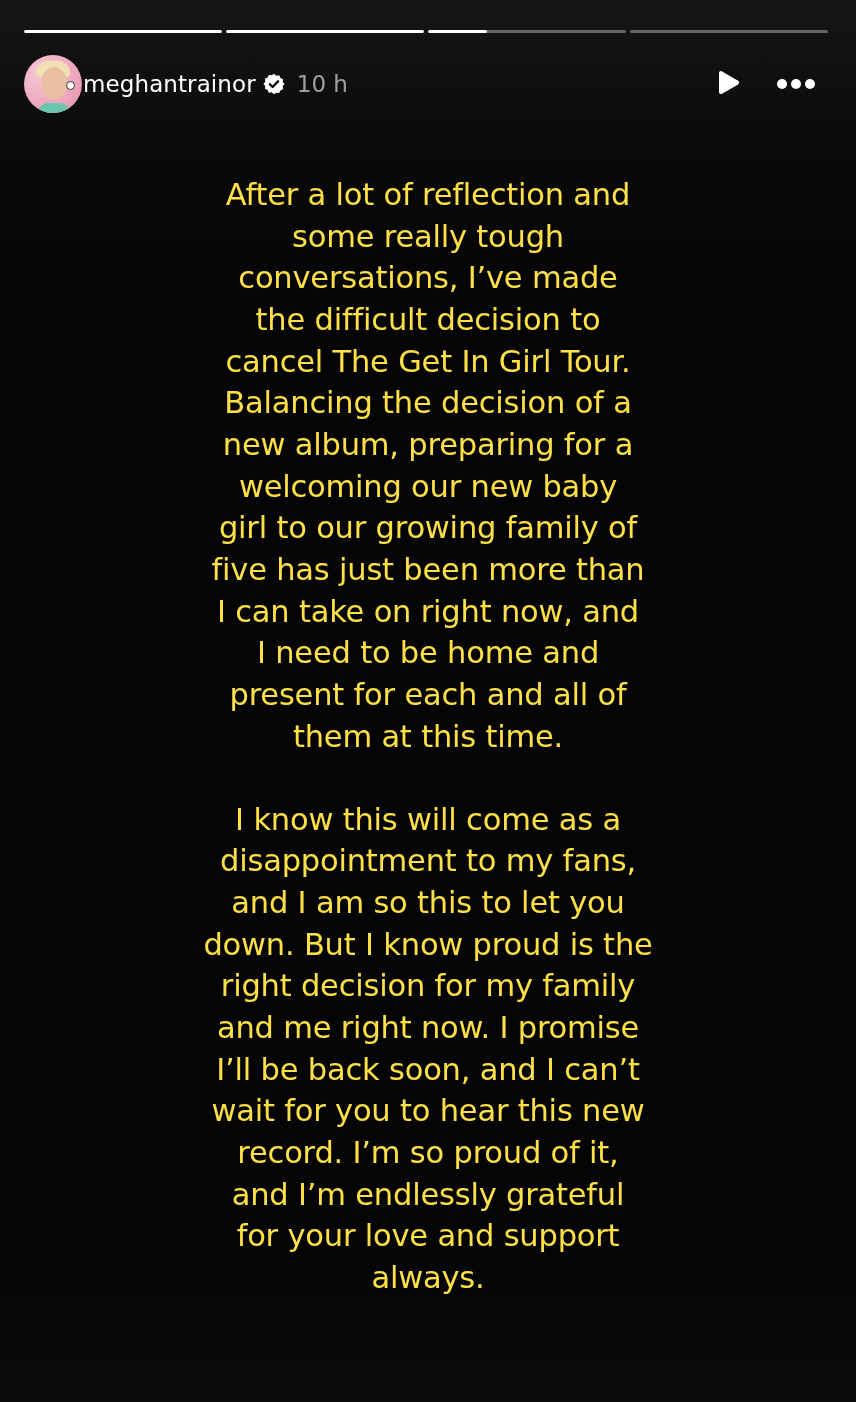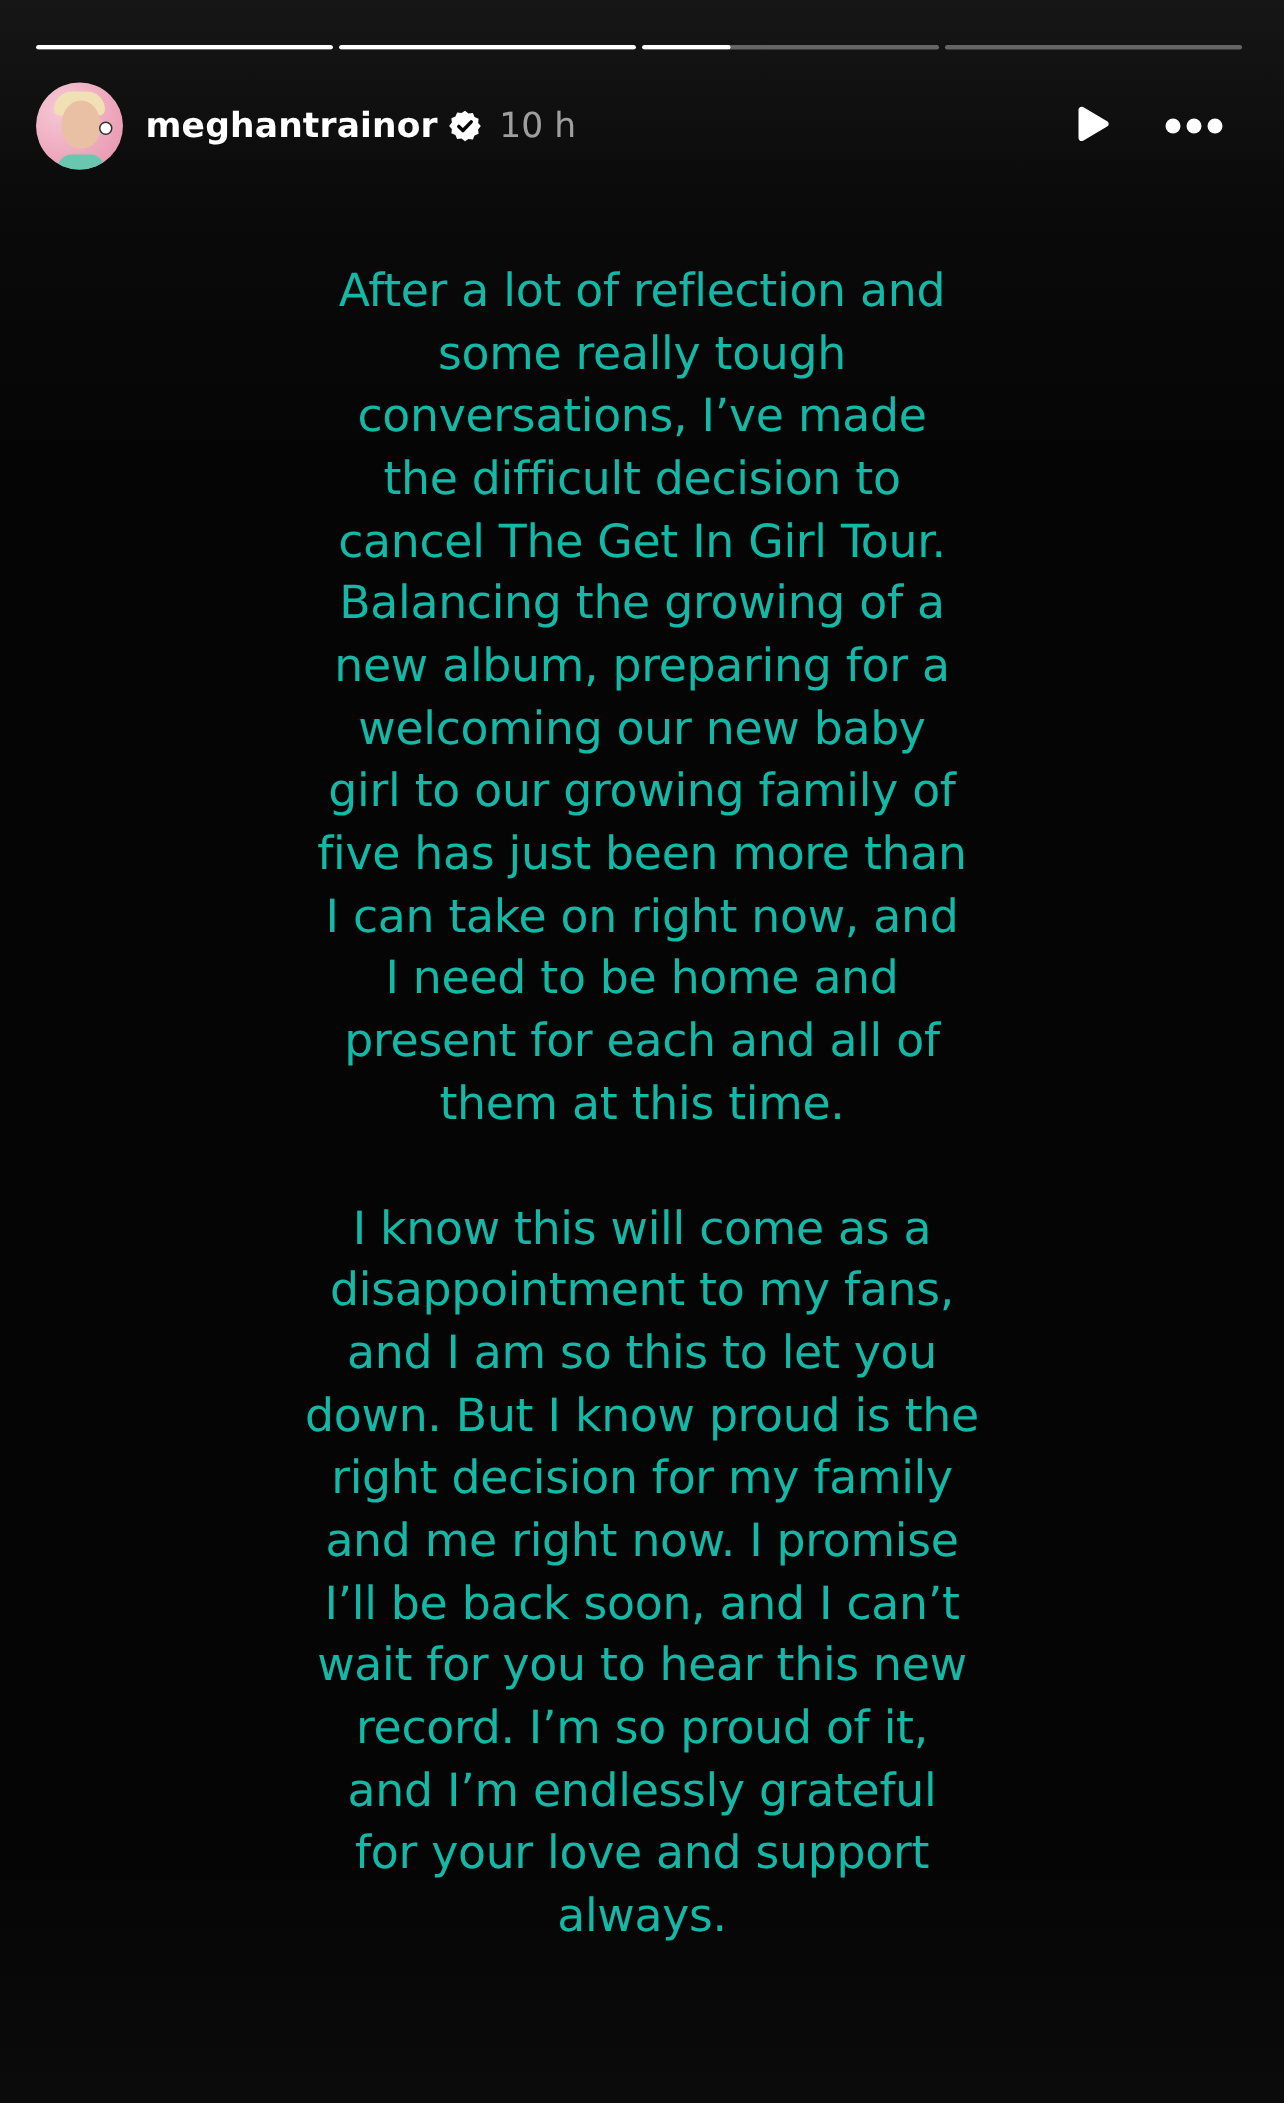--- a/index.html
+++ b/index.html
@@ -84,23 +84,23 @@
     }
     .avatar .earring {
       position: absolute;
       left: 42px; top: 26px;
       width: 7px; height: 7px;
       border-radius: 50%;
       background: #ffffff;
       border: 1px solid #333;
     }
     .username {
-      margin-left: 15px;
+      margin-left: 1px;
       font-size: 23px;
-      font-weight: bold;
+      font-weight: normal;
       letter-spacing: 0.1px;
       color: #ffffff;
     }
     .verified {
       margin-left: 7px;
       width: 22px;
       height: 22px;
       display: inline-block;
     }
     .time {
@@ -127,21 +127,21 @@
     .story-text {
       position: absolute;
       top: 174px;
       left: 150px;
       width: 556px;
       text-align: center;
       font-family: "DejaVu Sans", sans-serif;
       font-weight: normal;
       font-size: 30.5px;
       line-height: 41.65px;
-      color: #14b8a6;
+      color: #fde047;
       letter-spacing: -0.2px;
     }
     .story-text .line {
       display: block;
       white-space: nowrap;
     }
     .story-text .gap {
       display: block;
       height: 41.65px;
     }
@@ -195,21 +195,21 @@
     </svg>
   </div>
 </div>
 
 <div class="story-text">
   <span class="line">After a lot of reflection and</span>
   <span class="line">some really tough</span>
   <span class="line">conversations, I’ve made</span>
   <span class="line">the difficult decision to</span>
   <span class="line">cancel The Get In Girl Tour.</span>
-  <span class="line">Balancing the growing of a</span>
+  <span class="line">Balancing the decision of a</span>
   <span class="line">new album, preparing for a</span>
   <span class="line">welcoming our new baby</span>
   <span class="line">girl to our growing family of</span>
   <span class="line">five has just been more than</span>
   <span class="line">I can take on right now, and</span>
   <span class="line">I need to be home and</span>
   <span class="line">present for each and all of</span>
   <span class="line">them at this time.</span>
   <span class="gap"></span>
   <span class="line">I know this will come as a</span>

